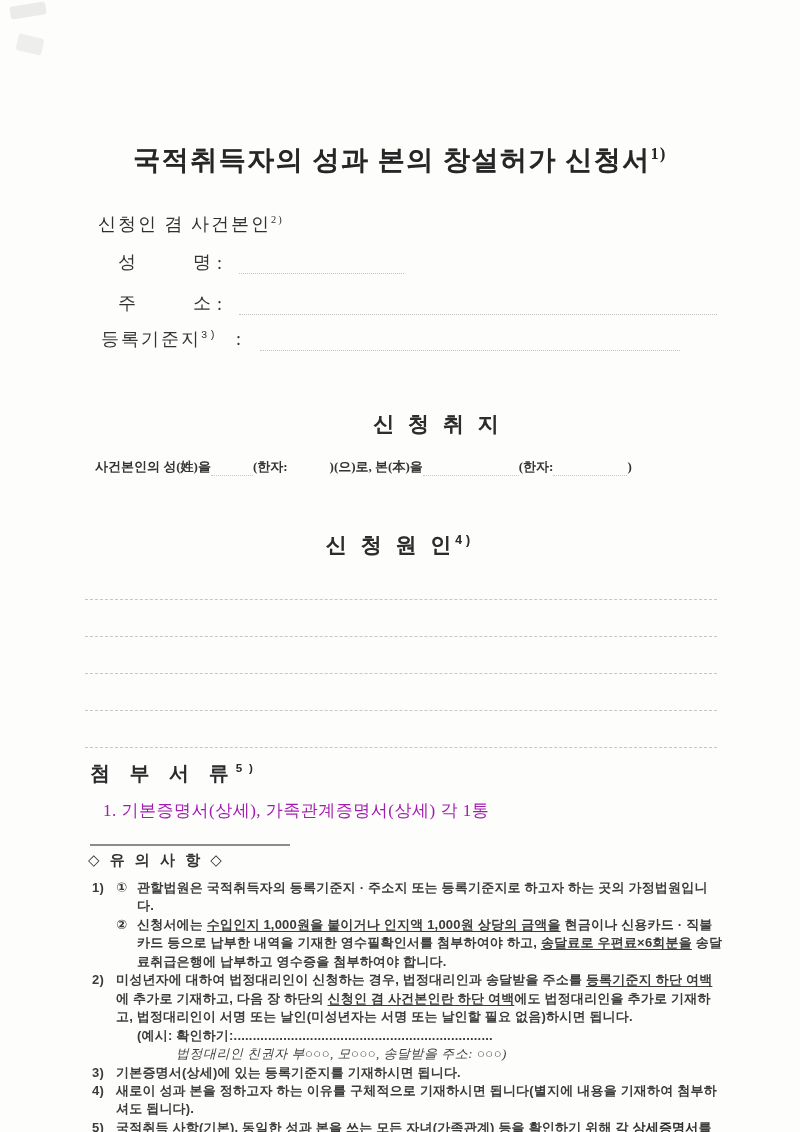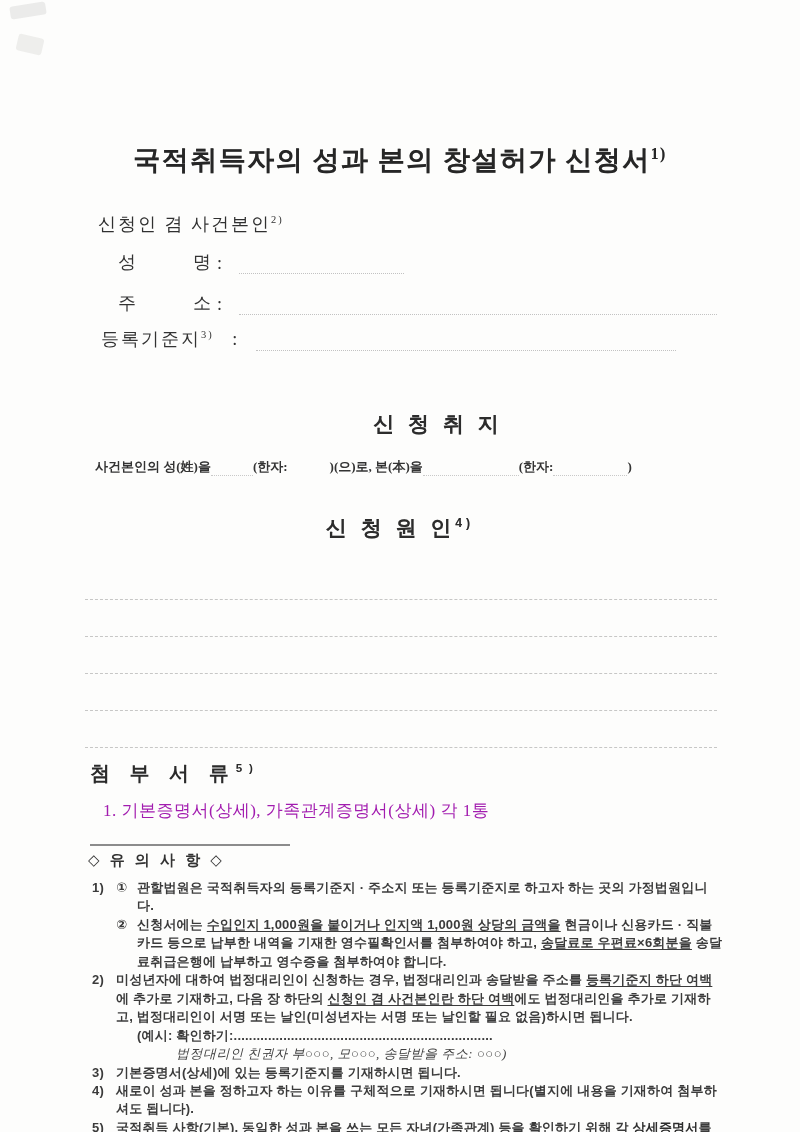--- a/index.html
+++ b/index.html
@@ -40,30 +40,30 @@
   .row-name{top:250px;}
   .row-addr{top:291px;}
   .row-base{top:327px;left:101px;}
   .lbl-spread{display:inline-flex;justify-content:space-between;width:93px;vertical-align:bottom;}
   .colon{margin-left:6px;}
   .dotline{
     display:inline-block;vertical-align:bottom;height:20px;
     border-bottom:1px dotted rgba(145,145,145,.55);
   }
   .rrn{position:absolute;left:307px;top:0;}
-  .row-base .base-lbl{letter-spacing:2px;}
+  .row-base .base-lbl{letter-spacing:2px;font-family:Liberation Mono, monospace;}
 
   .sec-heading{
     position:absolute;left:0;width:100%;text-align:center;
     font-family:"Liberation Sans","DejaVu Sans",sans-serif;
     font-size:21px;font-weight:600;letter-spacing:4px;color:#2c2c2c;
     text-shadow:0 0 .4px rgba(40,40,40,.4);
   }
   .purpose-heading{top:410px;padding-left:38px;}
-  .cause-heading{top:514px;}
+  .cause-heading{top:531px;}
 
   .purpose-l1{position:absolute;left:95px;top:456px;font-size:13px;color:#333;white-space:nowrap;font-weight:bold;}
   .purpose-l2{position:absolute;left:88px;top:502px;font-size:17.5px;color:#333;}
   .blank{display:inline-block;vertical-align:bottom;height:19px;}
   .blank.dotted{border-bottom:1px dotted rgba(150,150,150,.5);}
 
   .ruled-lines{position:absolute;left:85px;right:83px;top:599px;}
   .ruled-lines .rline{height:0;border-top:1px dashed rgba(125,125,125,.42);margin-bottom:36px;}
 
   .attach-heading{

